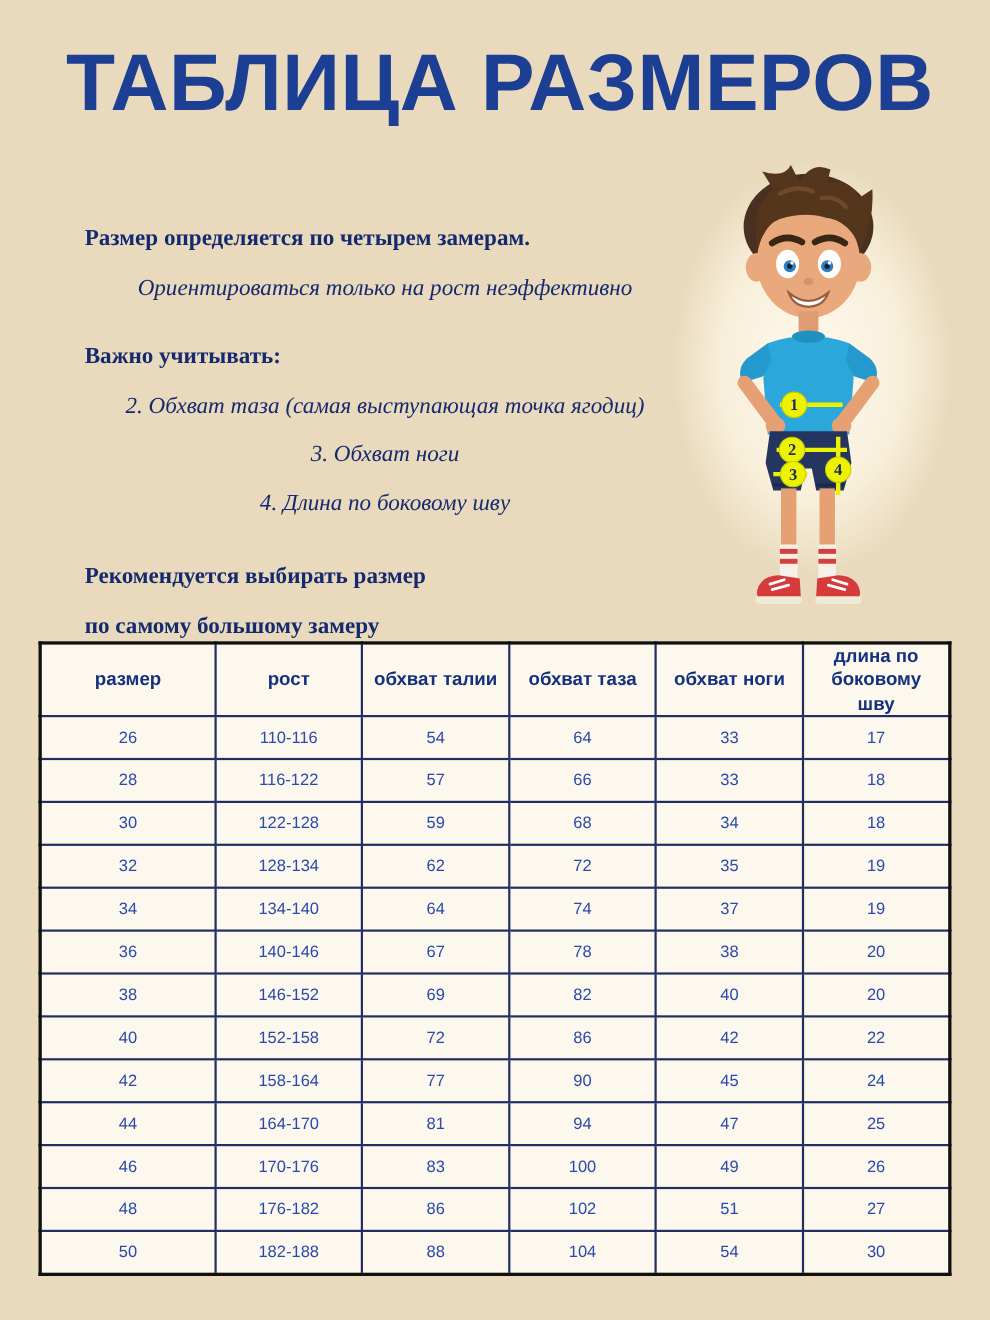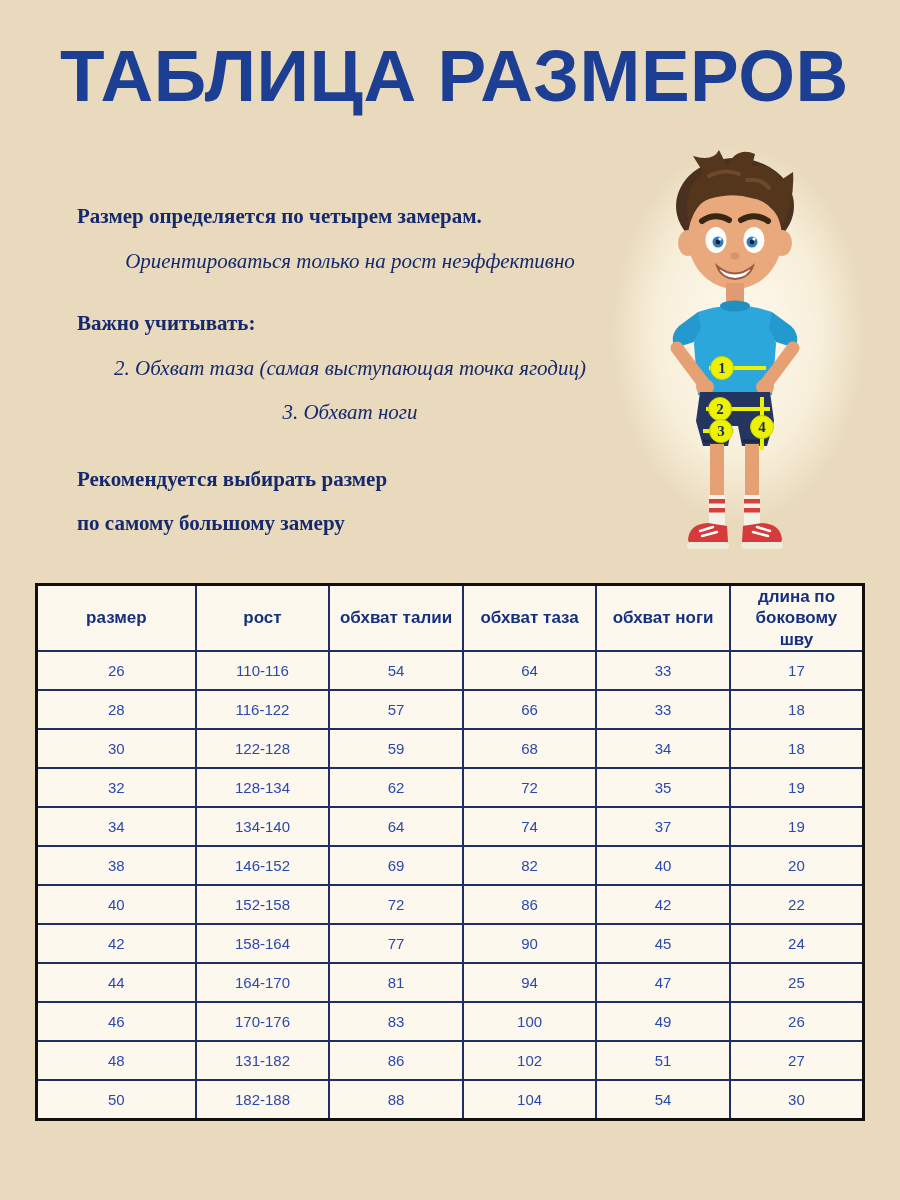--- a/index.html
+++ b/index.html
@@ -71,20 +71,21 @@
 <div class="page">
 
   <h1 class="title">ТАБЛИЦА РАЗМЕРОВ</h1>
 
   <div class="intro">
     <p class="b">Размер определяется по четырем замерам.</p>
     <p class="i">Ориентироваться только на рост неэффективно</p>
     <p class="b gap-top">Важно учитывать:</p>
     <p class="i">2. Обхват таза (самая выступающая точка ягодиц)</p>
     <p class="i">3. Обхват ноги</p>
+    <p class="i">4. Длина по боковому шву</p>
     <p class="b gap-top-lg">Рекомендуется выбирать размер</p>
     <p class="b">по самому большому замеру</p>
   </div>
 
   <div class="figure-glow">
     <svg viewBox="0 0 290 465" width="290" height="465">
 
       <ellipse cx="130" cy="78" rx="59" ry="48" fill="#4a3020"></ellipse>
 
       <ellipse cx="83" cy="115" rx="10" ry="13" fill="#e8a87d"></ellipse>
@@ -214,20 +215,28 @@
         </tr>
         <tr>
           <td>34</td>
           <td>134-140</td>
           <td>64</td>
           <td>74</td>
           <td>37</td>
           <td>19</td>
         </tr>
         <tr>
+          <td>36</td>
+          <td>140-146</td>
+          <td>67</td>
+          <td>78</td>
+          <td>38</td>
+          <td>20</td>
+        </tr>
+        <tr>
           <td>38</td>
           <td>146-152</td>
           <td>69</td>
           <td>82</td>
           <td>40</td>
           <td>20</td>
         </tr>
         <tr>
           <td>40</td>
           <td>152-158</td>
@@ -255,21 +264,21 @@
         <tr>
           <td>46</td>
           <td>170-176</td>
           <td>83</td>
           <td>100</td>
           <td>49</td>
           <td>26</td>
         </tr>
         <tr>
           <td>48</td>
-          <td>131-182</td>
+          <td>176-182</td>
           <td>86</td>
           <td>102</td>
           <td>51</td>
           <td>27</td>
         </tr>
         <tr>
           <td>50</td>
           <td>182-188</td>
           <td>88</td>
           <td>104</td>

